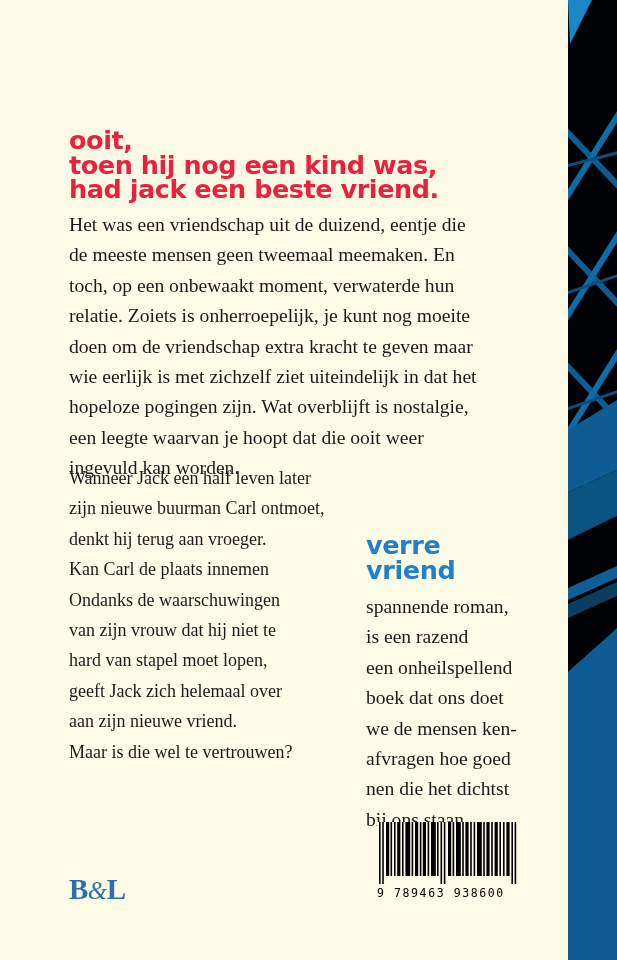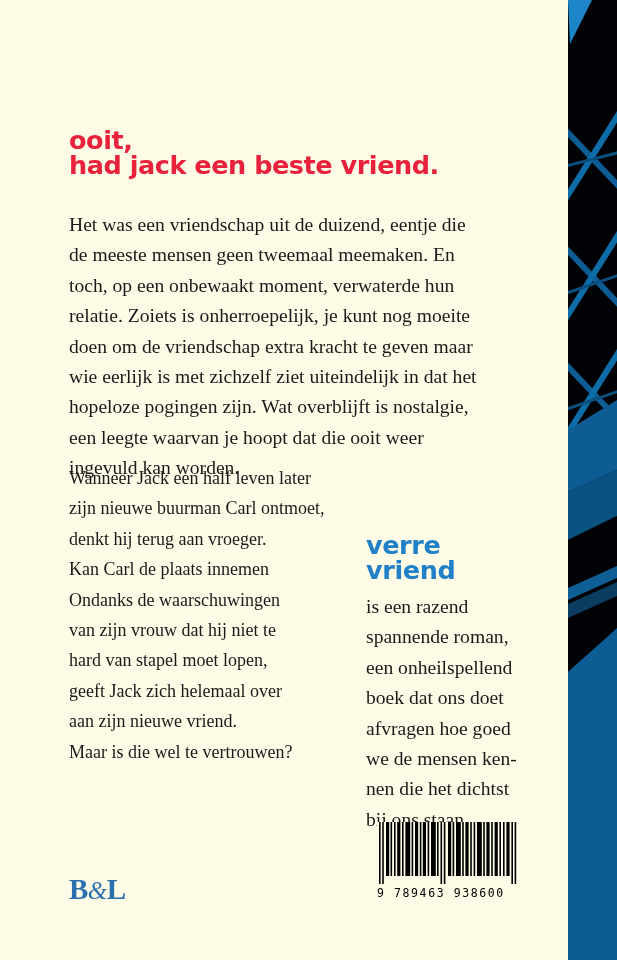--- a/index.html
+++ b/index.html
@@ -111,20 +111,21 @@
 </style>
 </head>
 <body>
 
 <div id="cover">
 
   <div id="content">
 
     <div class="headline">
       <span class="l1">ooit,</span>
+      <span class="l2">toen hij nog een kind was,</span>
       <span class="l3">had jack een beste vriend.</span>
     </div>
 
     <div class="para-top">
       <span class="ln">Het was een vriendschap uit de duizend, eentje</span>
       <span class="ln">die de meeste mensen geen tweemaal meemaken.</span>
       <span class="ln">En toch, op een onbewaakt moment, verwaterde</span>
       <span class="ln">hun relatie. Zoiets is onherroepelijk, je kunt nog</span>
       <span class="ln">moeite doen om de vriendschap extra kracht</span>
       <span class="ln">te geven maar wie eerlijk is met zichzelf ziet</span>
@@ -145,26 +146,26 @@
       <span class="ln">aan zijn nieuwe vriend.</span>
       <span class="ln">Maar is die wel te vertrouwen?</span>
     </div>
 
     <div class="col-right">
       <div class="booktitle">
         <span>verre</span>
         <span>vriend</span>
       </div>
       <div class="blurb">
+        <span class="ln">spannende roman,</span>
         <span class="ln">is een razend</span>
-        <span class="ln">spannende roman,</span>
         <span class="ln">een onheilspellend</span>
         <span class="ln">boek dat ons doet</span>
+        <span class="ln">we de mensen ken-</span>
         <span class="ln">afvragen hoe goed</span>
-        <span class="ln">we de mensen ken-</span>
         <span class="ln">nen die het dichtst</span>
         <span class="ln">bij ons staan.</span>
       </div>
     </div>
 
 
     <div class="logo"><span>B</span><span class="amp">&amp;</span><span>L</span></div>
 
     <div class="barcode-box">
       <svg class="bars" viewBox="0 0 143 62" preserveAspectRatio="none">

